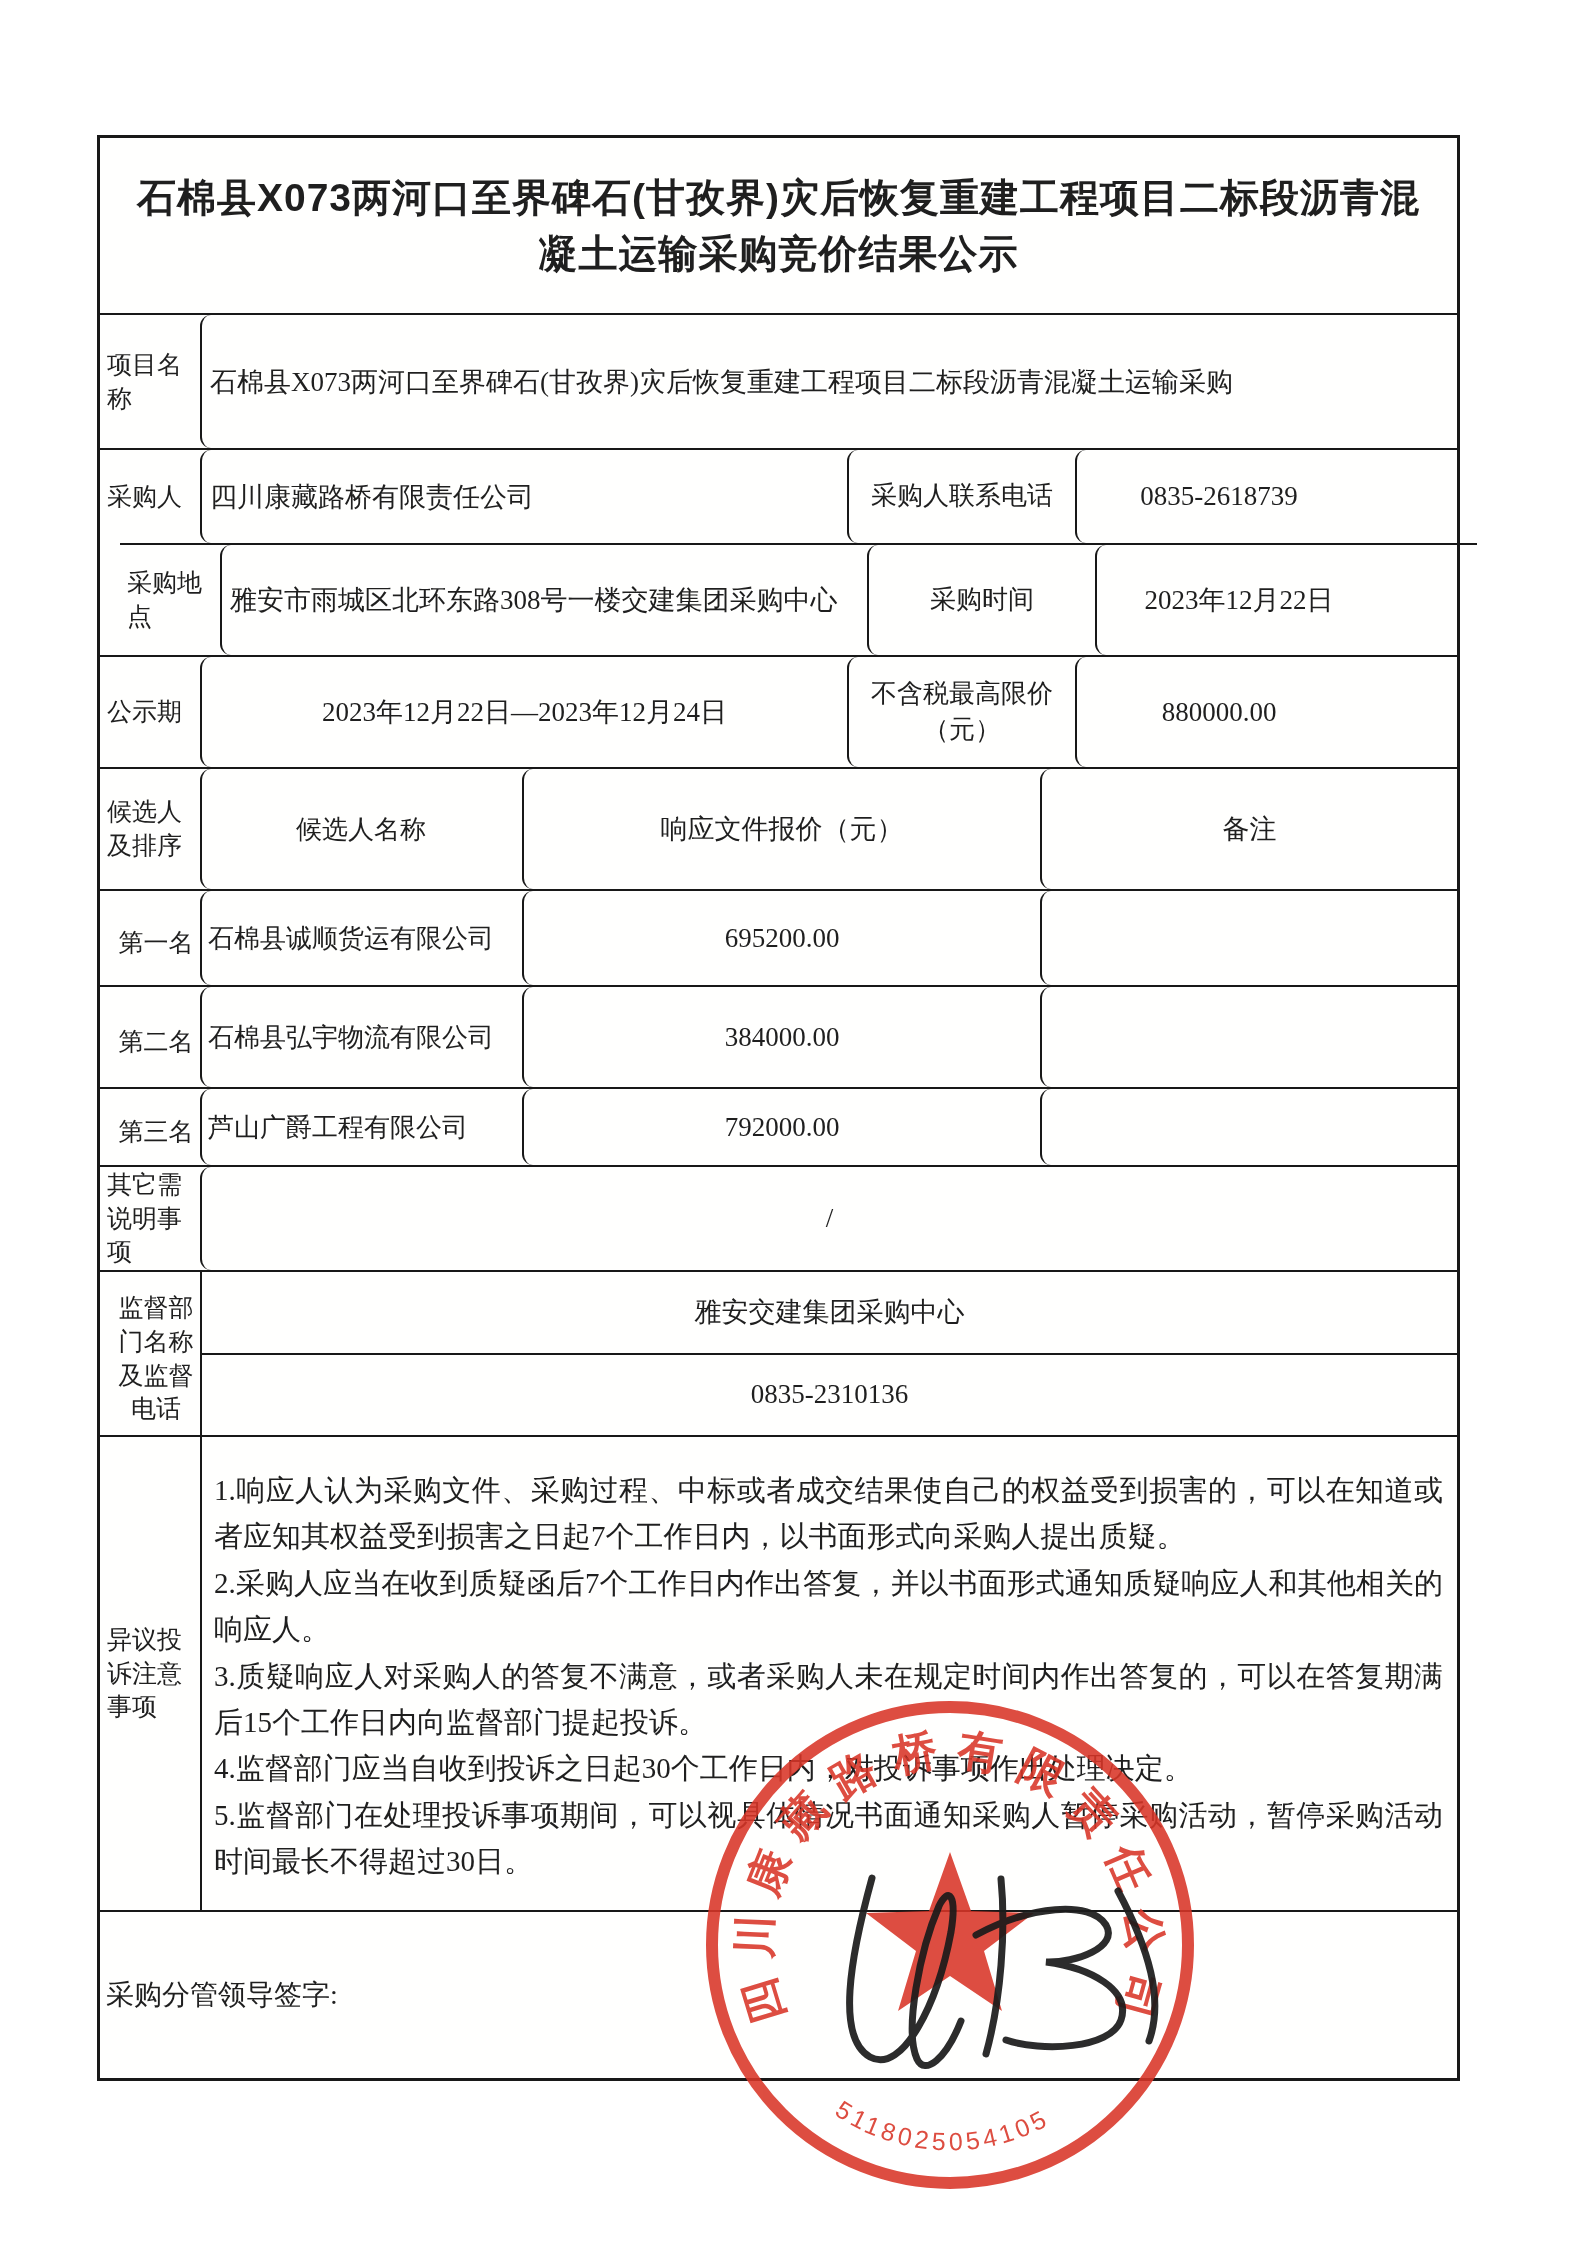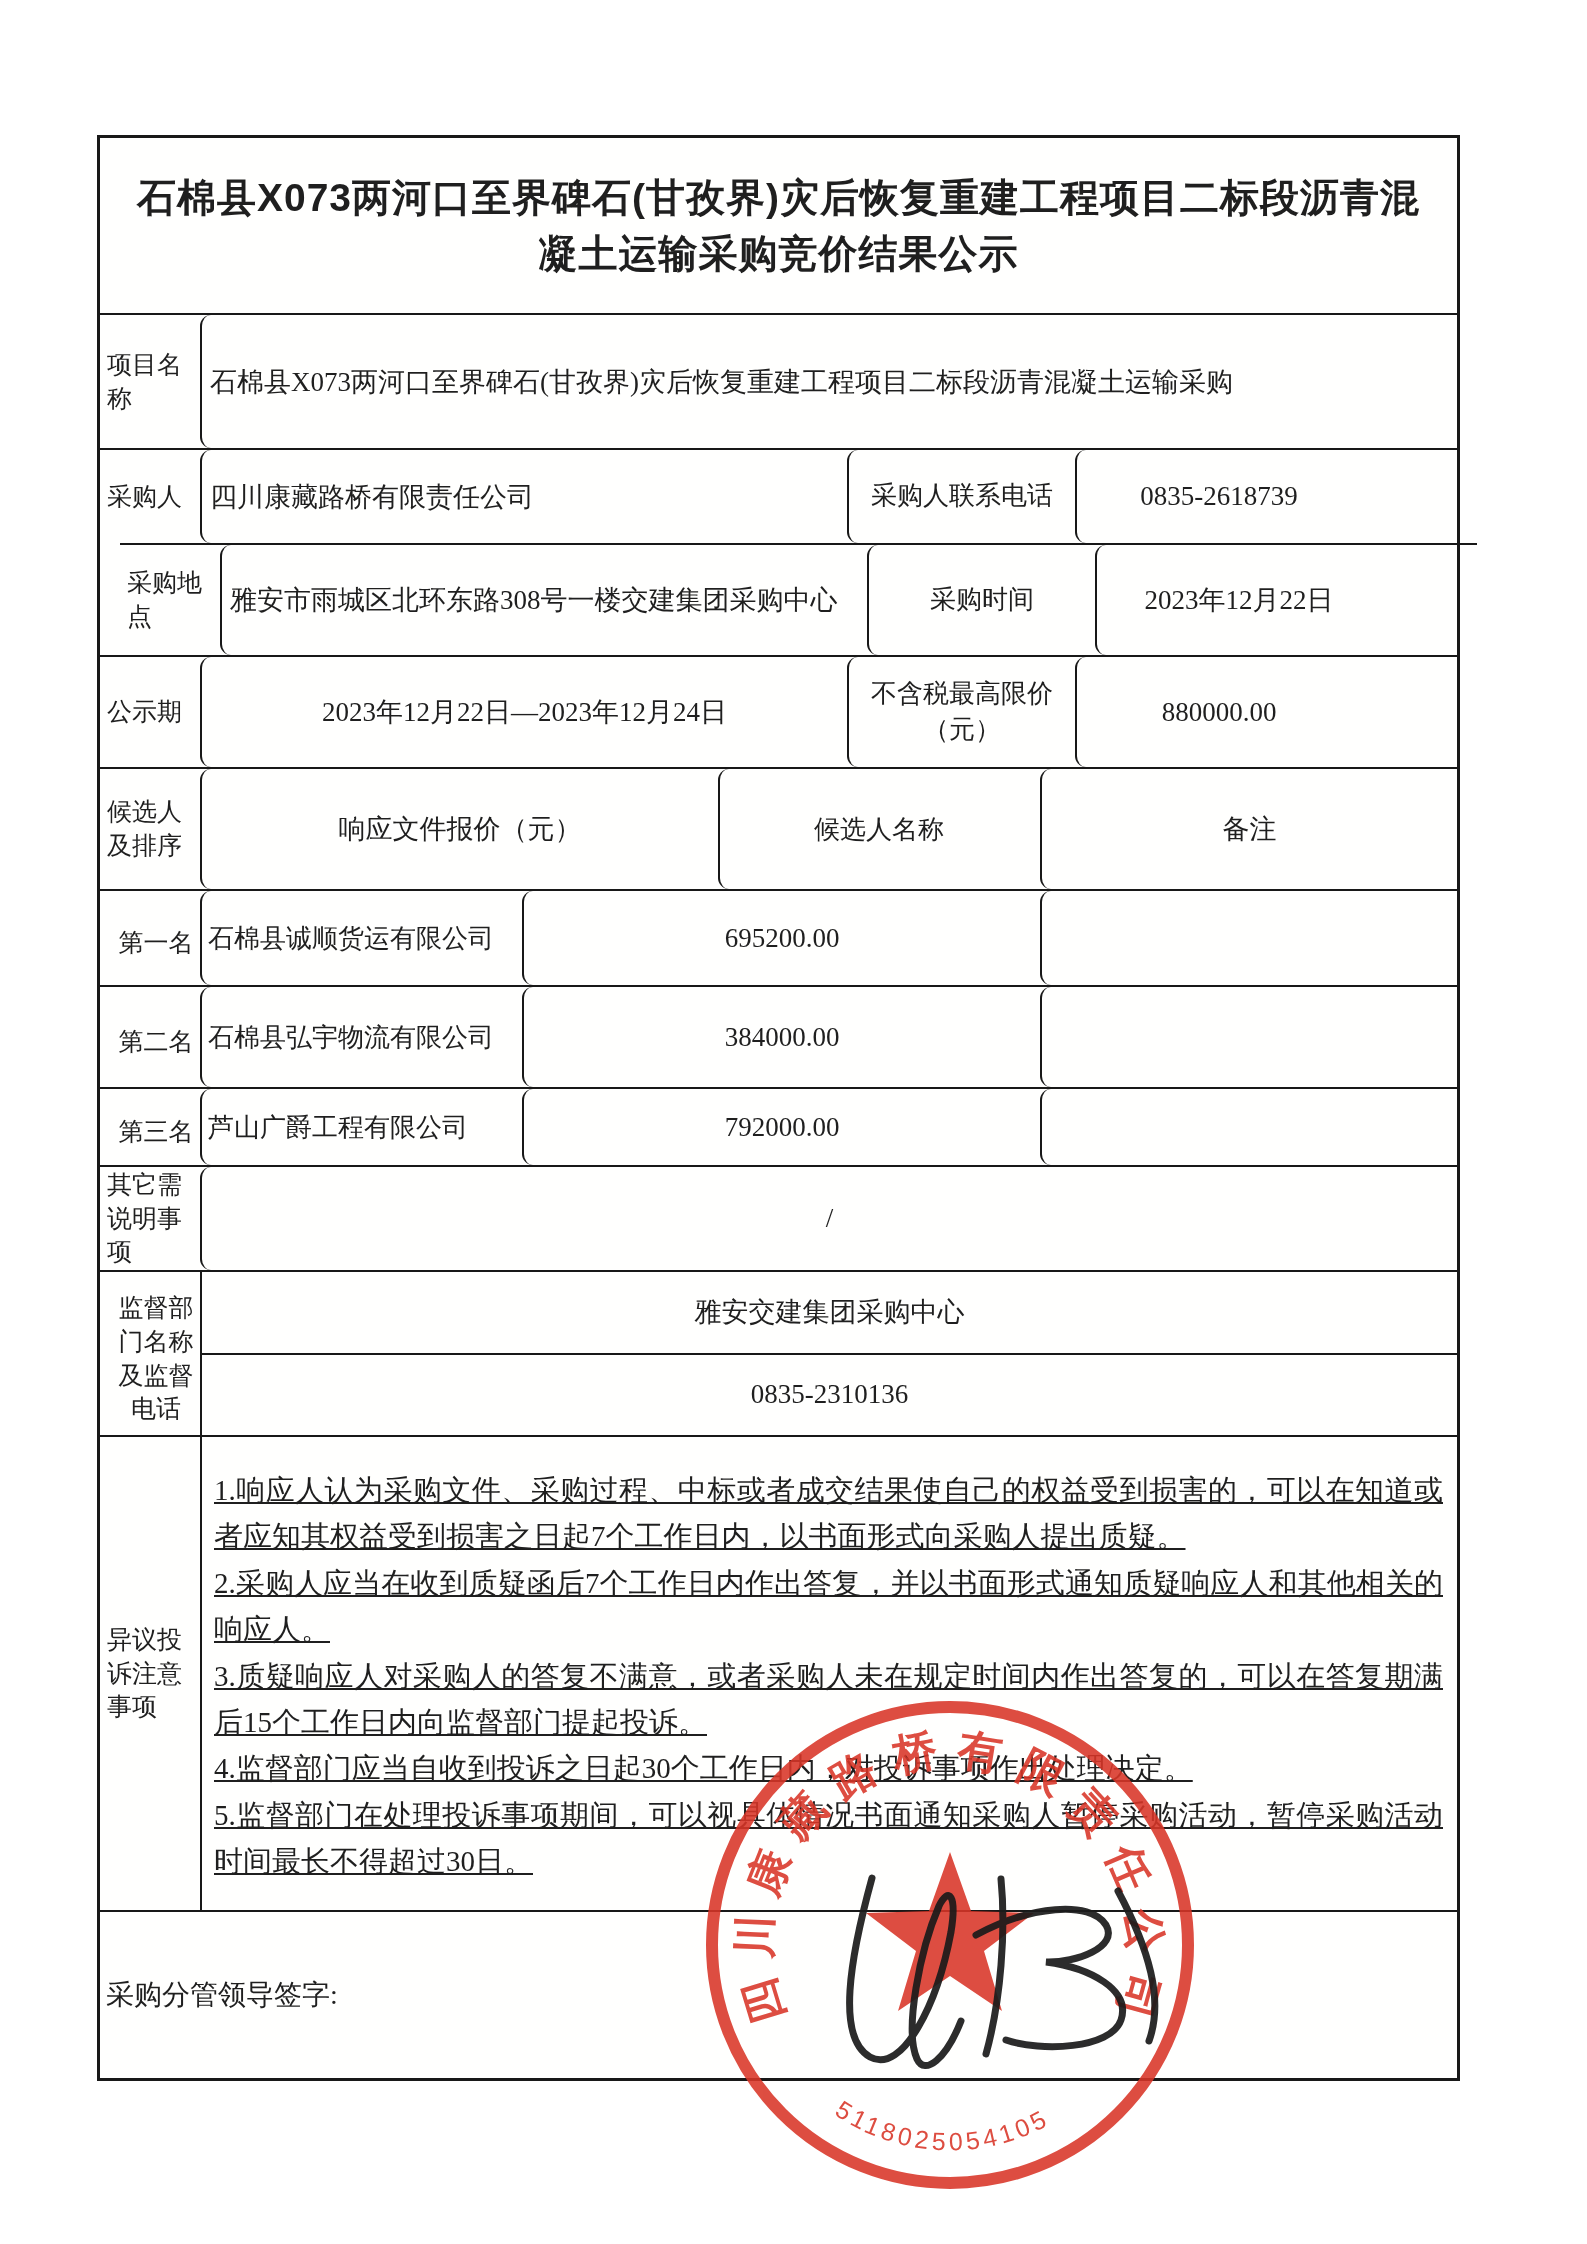--- a/index.html
+++ b/index.html
@@ -44,21 +44,21 @@
   .w-tlbl { flex:0 0 228px; font-size:26px; line-height:1.4; }
   .w-tval { flex:0 0 286px; }
   .c-name { flex:0 0 322px; padding-left:6px; font-size:26px; }
   .c-price{ flex:0 0 518px; }
   .c-rem  { flex:1; }
   .super-right { flex:1; flex-direction:column; align-items:stretch; display:flex; }
   .super-sub { flex:1; display:flex; align-items:center; justify-content:center; font-size:27px; }
   .super-sub + .super-sub { border-top:2px solid #181818; }
   .obj-val {
     flex:1; display:block; padding:30px 14px 10px 12px;
-    font-size:29px; line-height:1.6; text-align:justify; text-justify:inter-character;text-decoration:underline;
+    font-size:29px; line-height:1.6; text-align:justify; text-justify:inter-character;
   }
   .sign-cell { flex:1; align-items:center; padding-left:6px; font-size:28px; }
   .stamp-layer {
     position:absolute; left:0; top:0; width:1587px; height:2244px;
     pointer-events:none;
   }
 </style>
 </head>
 <body>
 
@@ -92,22 +92,22 @@
 
   <div class="row r-pub">
     <div class="cell lbl">公示期</div>
     <div class="cell val w-val ctr">2023年12月22日—2023年12月24日</div>
     <div class="cell val w-tlbl ctr">不含税最高限价（元）</div>
     <div class="cell val w-tval ctr">880000.00</div>
   </div>
 
   <div class="row r-chead">
     <div class="cell lbl">候选人及排序</div>
+    <div class="cell val c-name ctr">候选人名称</div>
     <div class="cell val c-price ctr">响应文件报价（元）</div>
-    <div class="cell val c-name ctr">候选人名称</div>
     <div class="cell val c-rem ctr">备注</div>
   </div>
 
   <div class="row r-cand1">
     <div class="cell lbl ctr">第一名</div>
     <div class="cell val c-name">石棉县诚顺货运有限公司</div>
     <div class="cell val c-price ctr">695200.00</div>
     <div class="cell val c-rem"></div>
   </div>
 

